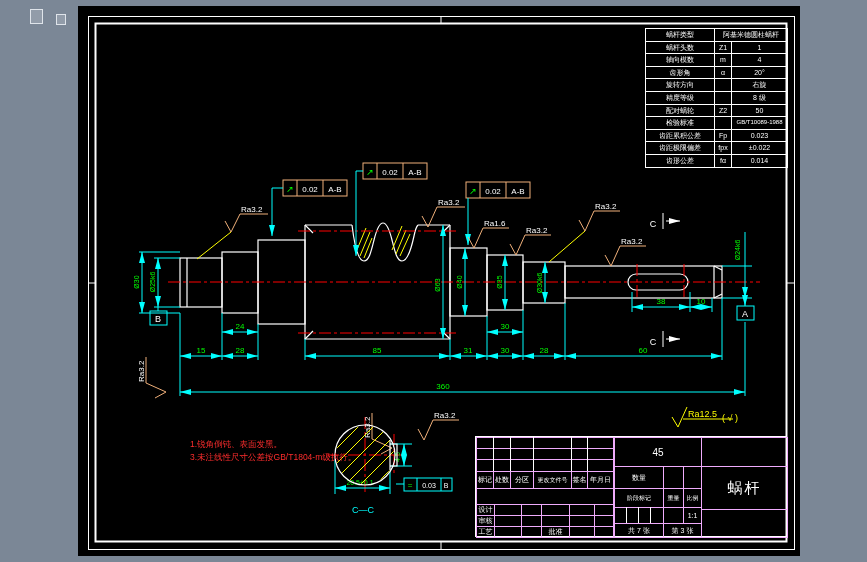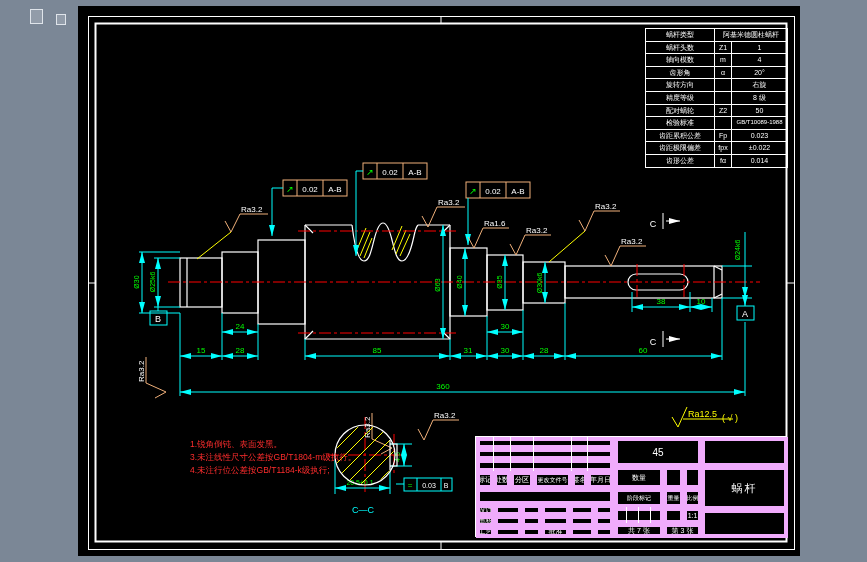--- a/index.html
+++ b/index.html
@@ -10,21 +10,21 @@
   .icon{position:absolute;border:1px solid #dfe4ea;background:rgba(255,255,255,.18)}
 
   
   .wtab{position:absolute;left:645px;top:28px;border-collapse:collapse;table-layout:fixed;width:142px}
   .wtab td{border:1px solid #fff;color:#fff;font-size:7px;height:11.6px;line-height:11.6px;
            text-align:center;padding:0;overflow:hidden;white-space:nowrap}
 
   
   .tblock{position:absolute;left:475px;top:436px;width:312px;height:101px;
           border:1.5px solid #fff;box-sizing:border-box}
-  .tb{position:absolute;border:4px solid #f0abfc;box-sizing:border-box;color:#fff;font-size:7px;
+  .tb{position:absolute;border:1px solid #f0abfc;box-sizing:border-box;color:#fff;font-size:7px;
       display:flex;align-items:center;justify-content:center;white-space:nowrap;overflow:hidden}
   .vl{position:absolute;width:1px;background:#fff}
 
   
   .tech{position:absolute;left:190px;top:418px;width:185px;color:#ff2d2d}
   .tech h3{margin:0 0 2px 28px;font-size:13px;font-weight:bold;letter-spacing:3px;color:#000000}
   .tech div{font-size:8.5px;line-height:1.55;white-space:nowrap}
 
   .gtxt{fill:#00ff00;font-size:8px}
   .gtxt7{fill:#00ff00;font-size:7px}
@@ -339,21 +339,20 @@
         <td>fα</td>
         <td>0.014</td>
       </tr>
 </tbody>
   </table>
 
 <div class="tech">
   <h3>技术要求</h3>
   <div>1.锐角倒钝、表面发黑。</div>
   <div>3.未注线性尺寸公差按GB/T1804-m级执行。</div>
-  <div>4.未注行位公差按GB/T1184-k级执行;</div>
 </div>
 
 <div class="tblock">
   <div class="tb" style="left:0;top:0;width:138px;height:12px"></div>
   <div class="tb" style="left:0;top:11px;width:138px;height:12px"></div>
   <div class="tb" style="left:0;top:22px;width:138px;height:13px"></div>
   <div class="vl" style="left:17px;top:0;height:34px"></div>
   <div class="vl" style="left:34px;top:0;height:34px"></div>
   <div class="vl" style="left:57px;top:0;height:34px"></div>
   <div class="vl" style="left:95px;top:0;height:34px"></div>
@@ -383,21 +382,21 @@
 
   <div class="tb" style="left:0;top:89px;width:19px;height:12px">工艺</div>
   <div class="tb" style="left:18px;top:89px;width:28px;height:12px"></div>
   <div class="tb" style="left:45px;top:89px;width:21px;height:12px"></div>
   <div class="tb" style="left:65px;top:89px;width:29px;height:12px">批准</div>
   <div class="tb" style="left:93px;top:89px;width:26px;height:12px"></div>
   <div class="tb" style="left:118px;top:89px;width:20px;height:12px"></div>
 
   <div class="tb" style="left:138px;top:0;width:88px;height:30px;font-size:10px">45</div>
   <div class="tb" style="left:225px;top:0;width:87px;height:30px"></div>
-  <div class="tb" style="left:225px;top:29px;width:87px;height:44px;font-size:11px;letter-spacing:2px">蜗杆</div>
+  <div class="tb" style="left:225px;top:29px;width:87px;height:44px;font-size:15px;letter-spacing:2px">蜗杆</div>
   <div class="tb" style="left:225px;top:72px;width:87px;height:29px"></div>
 
   <div class="tb" style="left:138px;top:29px;width:50px;height:23px">数量</div>
   <div class="tb" style="left:187px;top:29px;width:21px;height:23px"></div>
   <div class="tb" style="left:207px;top:29px;width:19px;height:23px"></div>
 
   <div class="tb" style="left:138px;top:51px;width:50px;height:20px;font-size:6px">阶段标记</div>
   <div class="tb" style="left:187px;top:51px;width:21px;height:20px;font-size:6px">重量</div>
   <div class="tb" style="left:207px;top:51px;width:19px;height:20px;font-size:6px">比例</div>
 

